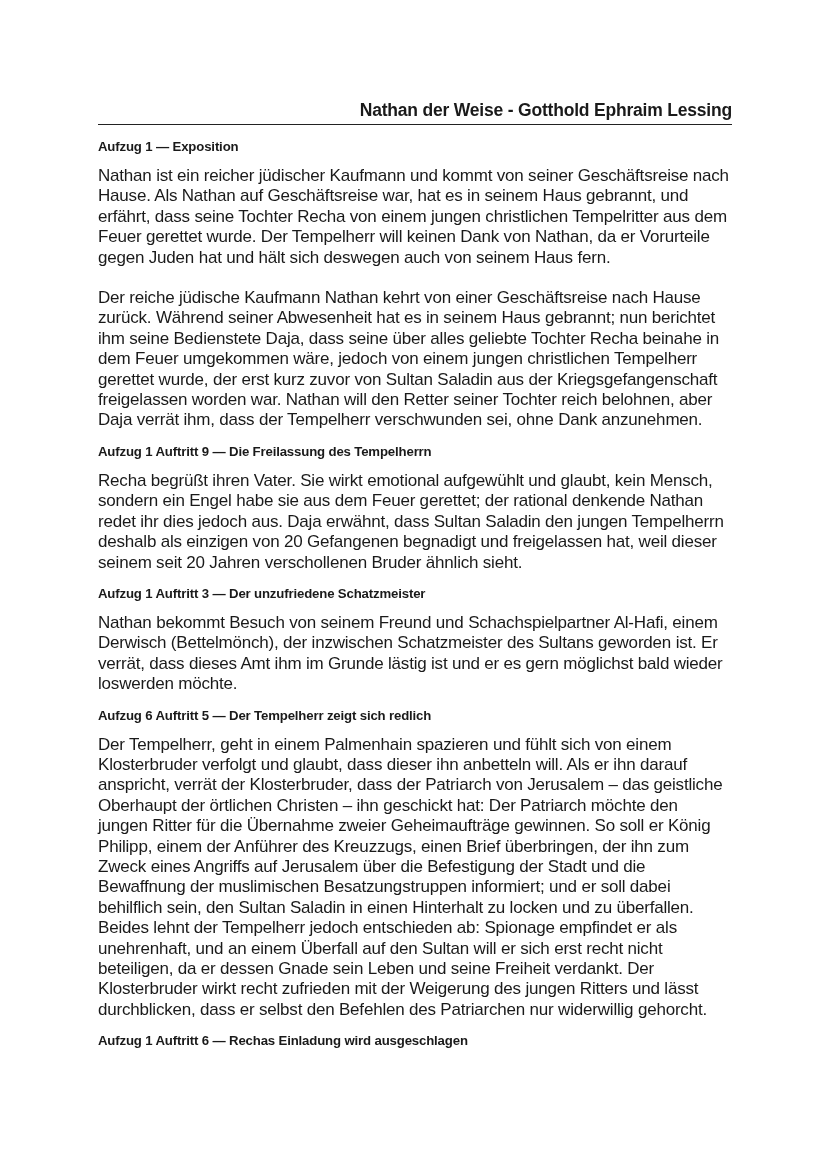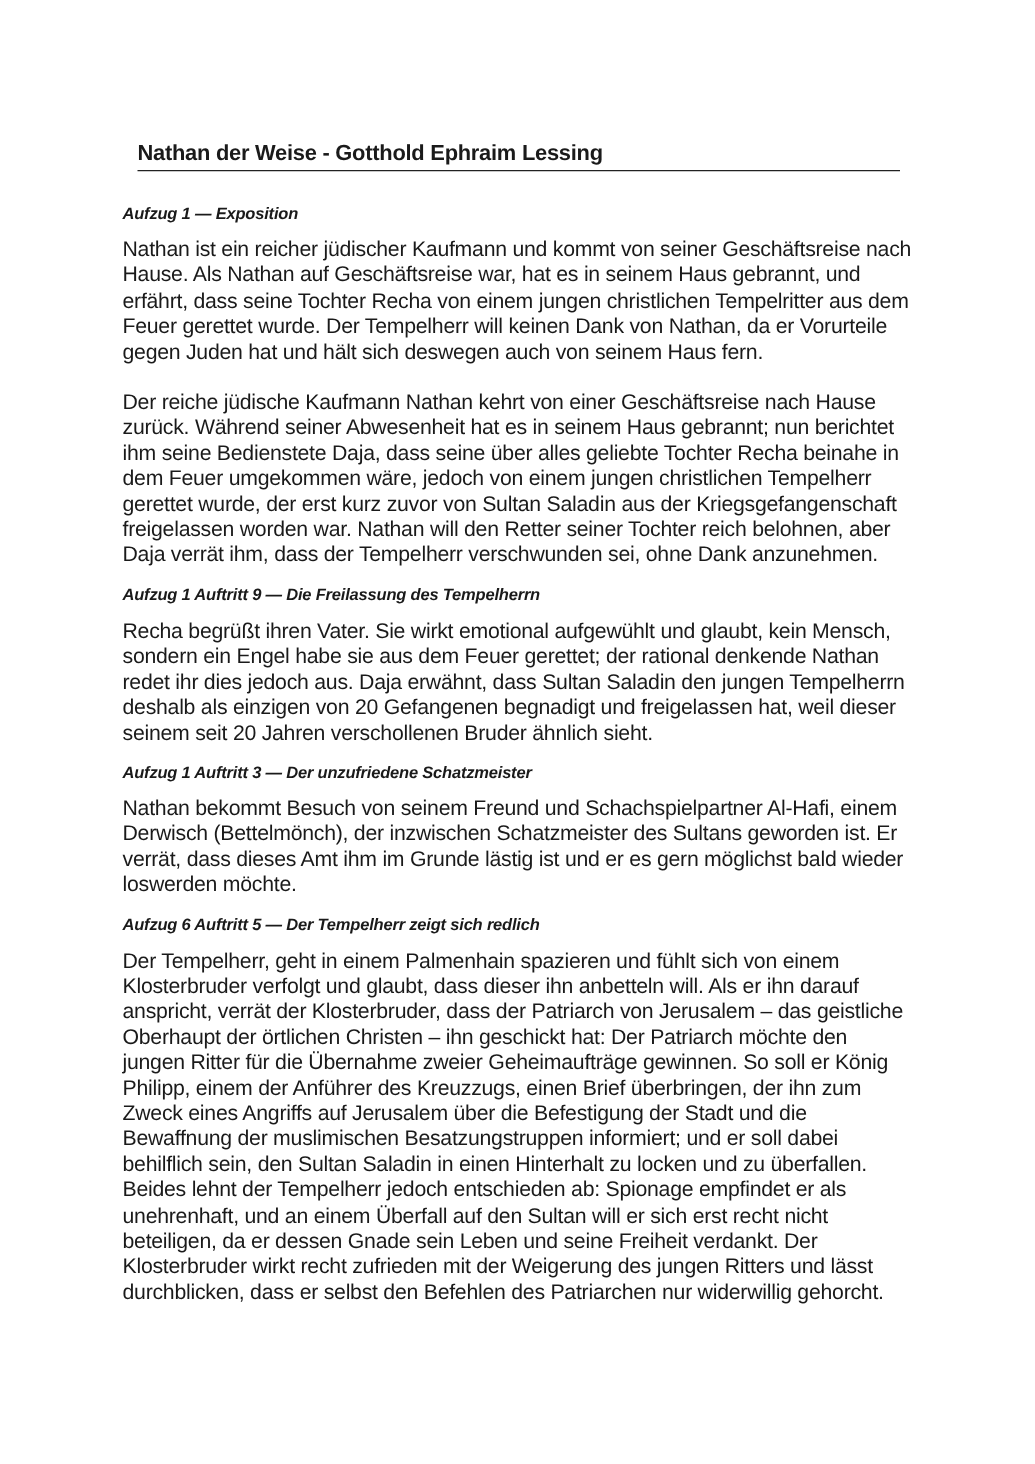--- a/index.html
+++ b/index.html
@@ -9,32 +9,32 @@
     left: 98px;
     top: 99px;
     width: 634px;
     font-family: "Liberation Sans", sans-serif;
     color: #1a1a1a;
   }
   .title {
     font-size: 17.5px;
     font-weight: bold;
     letter-spacing: -0.2px;
-    margin: 12px;
+    margin: 0;
     padding-bottom: 3px;
     border-bottom: 1.3px solid #222;
     line-height: 22px;
+    text-align: right;
   }
   .section-heading {
     font-size: 13.2px;
     font-weight: bold;
     margin: 0;
     line-height: 20px;
     letter-spacing: -0.15px;
-    font-style: italic;
   }
   .section-body {
     font-size: 17px;
     line-height: 20.4px;
     margin: 0;
     letter-spacing: -0.2px;
   }
   .section { }
   .gap-h { height: 9px; }
   .gap-b { height: 11px; }
@@ -75,14 +75,15 @@
 
   <div class="section">
     <div class="gap-b"></div>
     <h2 class="section-heading">Aufzug 6 Auftritt 5 — Der Tempelherr zeigt sich redlich</h2>
     <div class="gap-h"></div>
     <p class="section-body">Der Tempelherr, geht in einem Palmenhain spazieren und fühlt sich von einem Klosterbruder verfolgt und glaubt, dass dieser ihn anbetteln will. Als er ihn darauf anspricht, verrät der Klosterbruder, dass der Patriarch von Jerusalem – das geistliche Oberhaupt der örtlichen Christen – ihn geschickt hat: Der Patriarch möchte den jungen Ritter für die Übernahme zweier Geheimaufträge gewinnen. So soll er König Philipp, einem der Anführer des Kreuzzugs, einen Brief überbringen, der ihn zum Zweck eines Angriffs auf Jerusalem über die Befestigung der Stadt und die Bewaffnung der muslimischen Besatzungstruppen informiert; und er soll dabei behilflich sein, den Sultan Saladin in einen Hinterhalt zu locken und zu überfallen. Beides lehnt der Tempelherr jedoch entschieden ab: Spionage empfindet er als unehrenhaft, und an einem Überfall auf den Sultan will er sich erst recht nicht beteiligen, da er dessen Gnade sein Leben und seine Freiheit verdankt. Der Klosterbruder wirkt recht zufrieden mit der Weigerung des jungen Ritters und lässt durchblicken, dass er selbst den Befehlen des Patriarchen nur widerwillig gehorcht.</p>
   </div>
 
   <div class="section">
     <div class="gap-b"></div>
+    <h2 class="section-heading">Aufzug 1 Auftritt 6 — Rechas Einladung wird ausgeschlagen</h2>
   </div>
 </div>
 
 </body></html>

